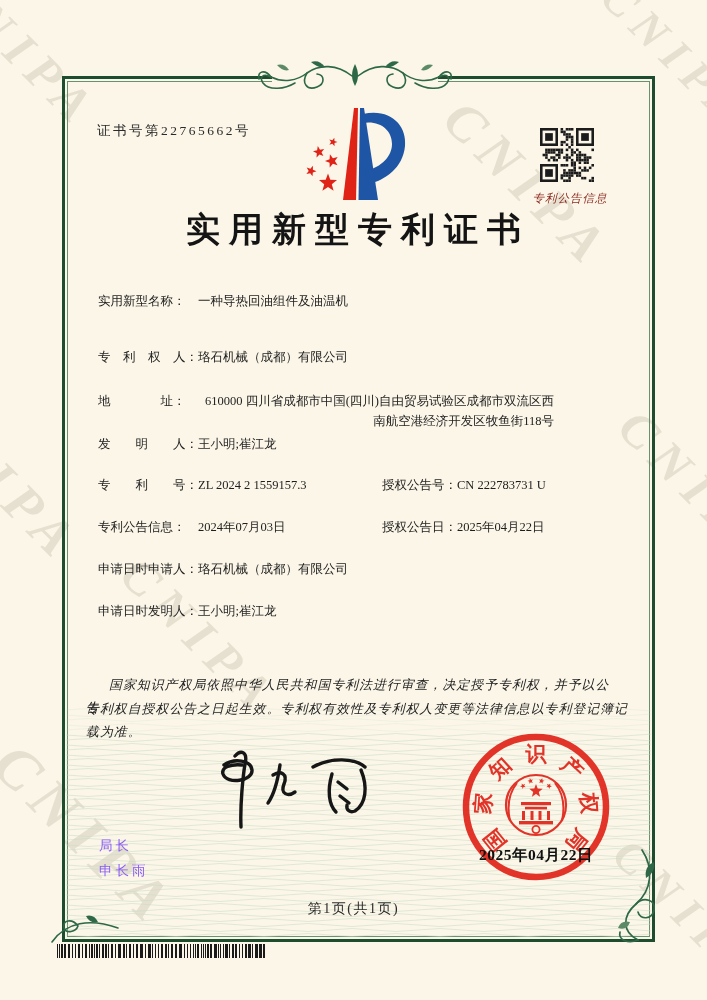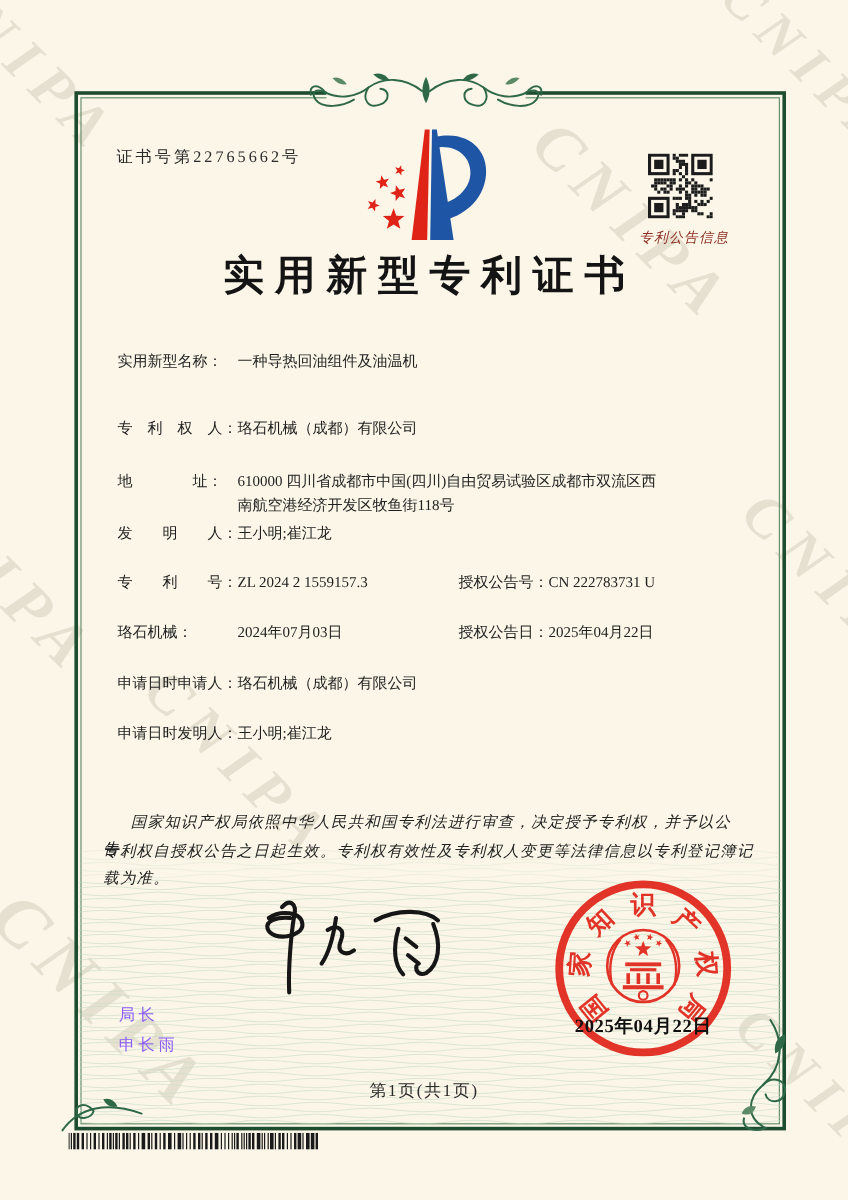--- a/index.html
+++ b/index.html
@@ -18,21 +18,21 @@
   #qr{position:absolute;left:540px;top:128px;}
   .qr-cap{position:absolute;left:518px;top:191px;width:104px;text-align:center;
           font-size:11.5px;color:#8d2c20;font-style:italic;letter-spacing:1px;}
   .title{position:absolute;left:0;top:207px;width:100%;text-align:center;
          font-size:34px;font-weight:bold;letter-spacing:9px;text-indent:9px;color:#141414;}
   .frow{position:absolute;left:98px;display:flex;width:514px;font-size:12.5px;line-height:19.5px;color:#1e1e1e;}
   .flabel{flex:0 0 100px;white-space:nowrap;}
   .flabel.r{flex:0 0 auto;}
   .fvalue{flex:1;}
   .fvl{flex:0 0 184px;}
-  .addr{flex:0 0 356px;}
+  .addr{flex:0 0 356px;text-align:right;}
   .stmt{position:absolute;left:86px;width:544px;font-size:12.8px;line-height:23px;
         letter-spacing:1.1px;font-style:italic;color:#222;}
   .stmt-l1{text-indent:1.8em;}
   .signer{position:absolute;left:99px;font-size:13.5px;letter-spacing:3px;color:#8b5cf6;margin-top:48px;}
   #sig{position:absolute;left:205px;top:743px;}
   #seal{position:absolute;left:458px;top:729px;}
   .seal-date{position:absolute;left:458px;top:845px;width:156px;text-align:center;
              font-size:15.5px;font-weight:bold;letter-spacing:0.5px;color:#101010;}
   .pfoot{position:absolute;left:0;top:900px;width:100%;text-align:center;
          font-size:14px;letter-spacing:1.5px;color:#2a2a2a;}
@@ -302,21 +302,21 @@
     <span class="flabel">发　　明　　人：</span>
     <span class="fvalue">王小明;崔江龙</span>
   </div>
   <div class="frow" style="top:476px">
     <span class="flabel">专　　利　　号：</span>
     <span class="fvalue fvl">ZL 2024 2 1559157.3</span>
     <span class="flabel r">授权公告号：</span>
     <span class="fvalue">CN 222783731 U</span>
   </div>
   <div class="frow" style="top:518px">
-    <span class="flabel">珞石机械：</span>
+    <span class="flabel">专利公告信息：</span>
     <span class="fvalue fvl">2024年07月03日</span>
     <span class="flabel r">授权公告日：</span>
     <span class="fvalue">2025年04月22日</span>
   </div>
   <div class="frow" style="top:560px">
     <span class="flabel">申请日时申请人：</span>
     <span class="fvalue">珞石机械（成都）有限公司</span>
   </div>
   <div class="frow" style="top:602px">
     <span class="flabel">申请日时发明人：</span>

